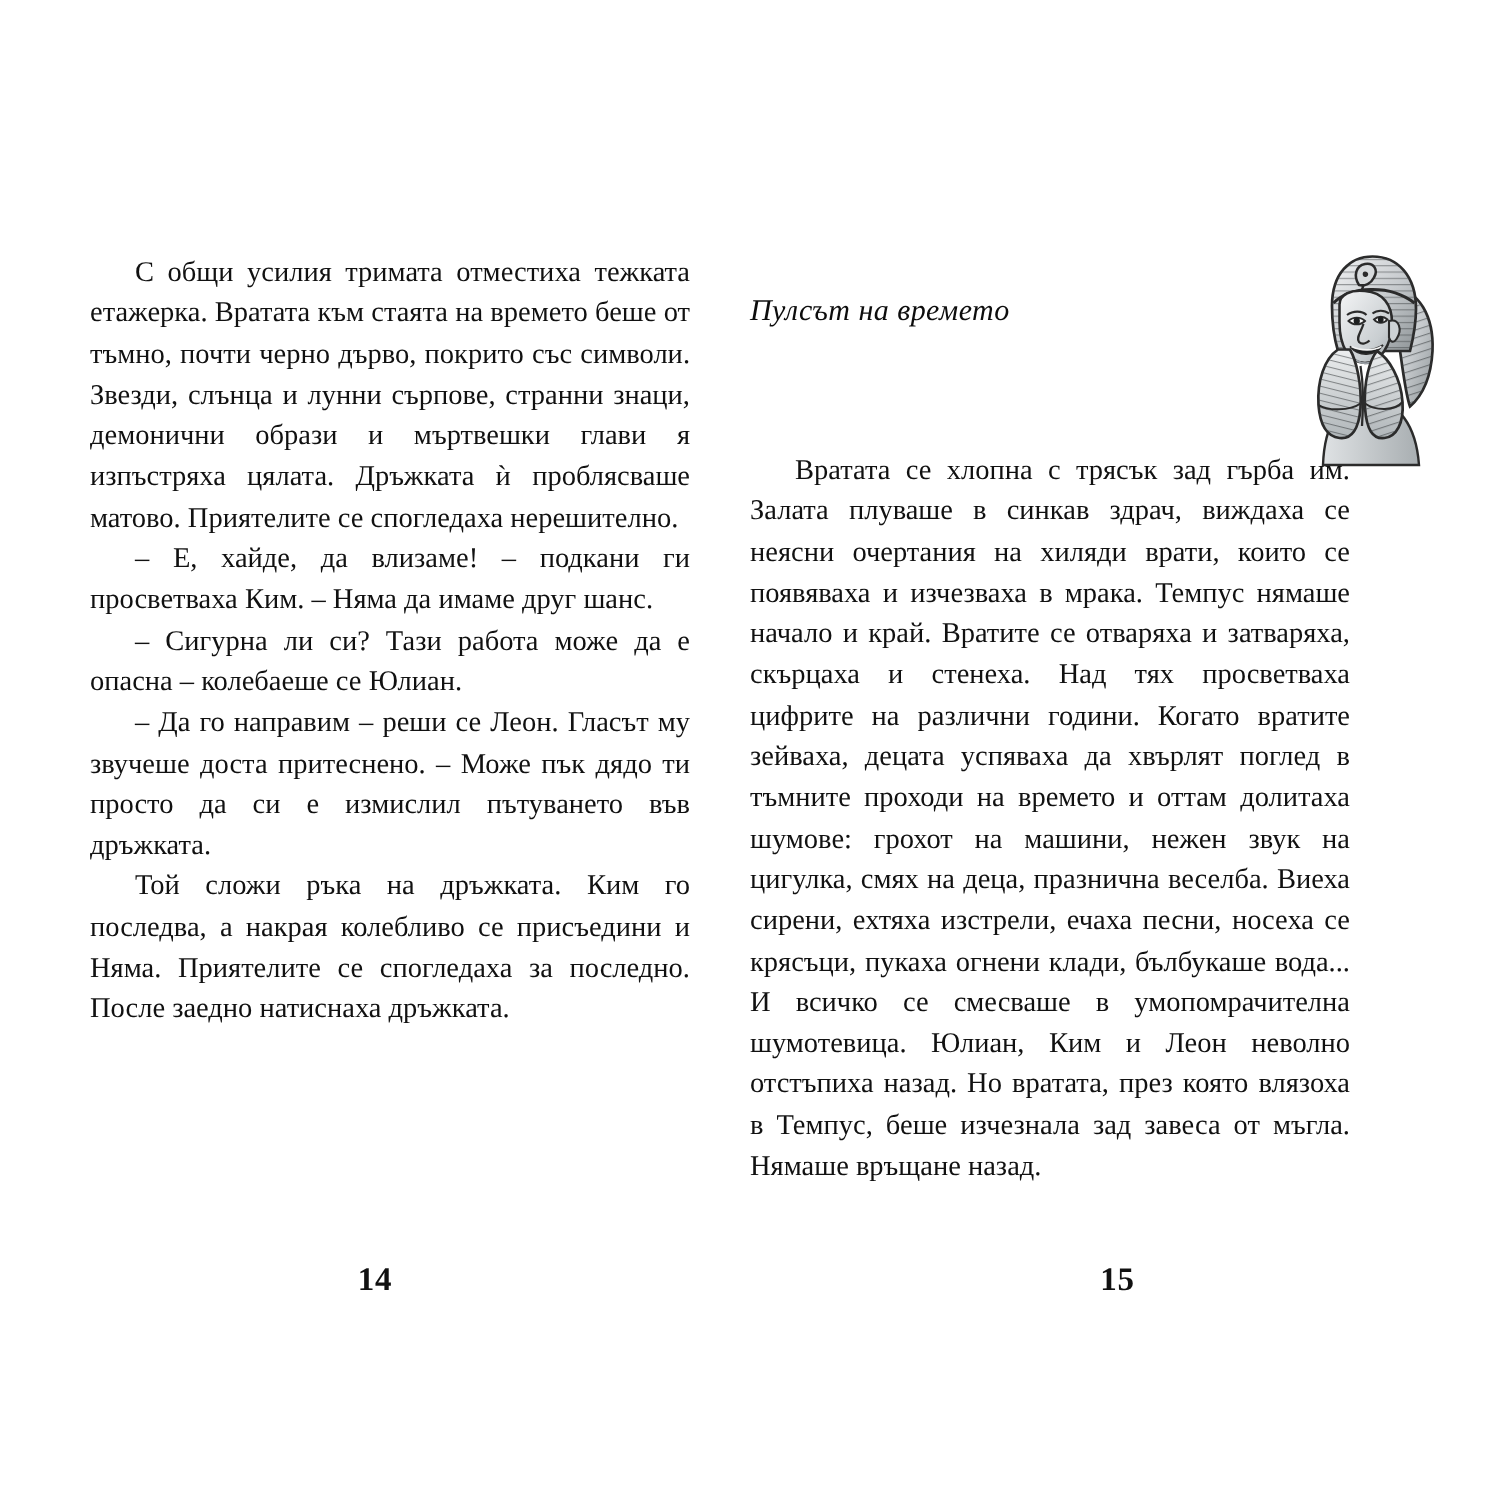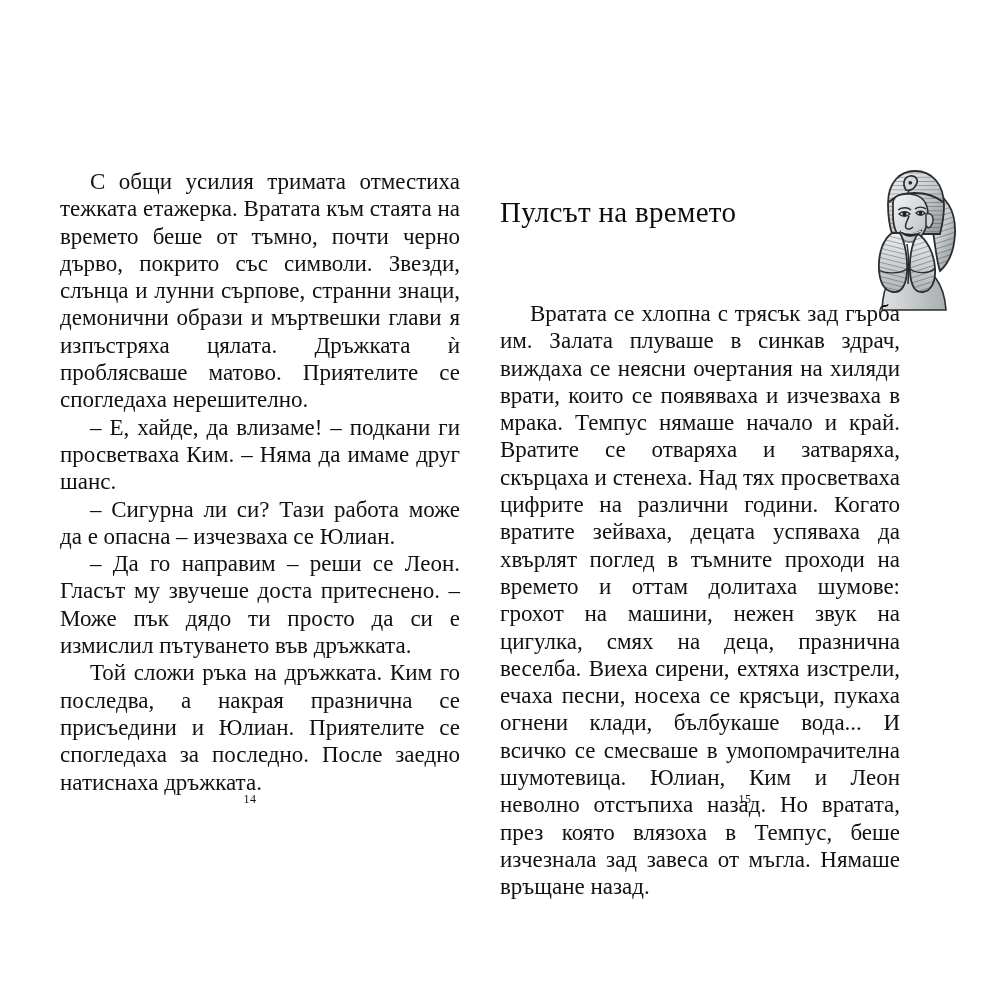--- a/index.html
+++ b/index.html
@@ -32,21 +32,21 @@
   }
 
   .page-left  { margin-left: 10px; }
   .page-right { margin-right: 10px; }
 
   
   .text-column {
     position: absolute;
     top: 168px;
     width: 400px;
-    font-size: 23px;
+    font-size: 19px;
     line-height: 27.3px;
     text-align: justify;
     text-justify: inter-word;
     color: #111111;
     -webkit-font-smoothing: antialiased;
   }
   .page-left .text-column  { left: 50px; }
   .page-right .text-column { left: 0px; top: 300px; font-family: Liberation Serif, serif; }
 
   .para {
@@ -55,64 +55,65 @@
     text-align: justify;
     hyphens: manual;
   }
 
   
   .chapter-heading {
     position: absolute;
     left: 0px;
     top: 196px;
     width: 300px;
-    font-size: 29px;
+    font-size: 20px;
+    font-style: italic;
     font-weight: 400;
     letter-spacing: 0.3px;
     color: #0d0d0d;
     white-space: nowrap;
   }
 
   
   .chapter-illustration {
     position: absolute;
     right: 18px;
     top: 160px;
     width: 120px;
     height: 152px;
   }
   .chapter-illustration svg { display: block; width: 100%; height: 100%; }
 
   
   .folio {
     position: absolute;
-    top: 792px;
+    top: 840px;
     width: 100%;
     text-align: center;
-    font-size: 12px;
-    font-weight: normal;
+    font-size: 22px;
+    font-weight: bold;
     color: #111111;
     letter-spacing: 0.5px;
   }
   .page-left  .folio { left: -5px; }
   .page-right .folio { left: 0px; }
 </style>
 </head>
 <body>
 
 <div class="book-spread">
 
   <div class="page page-left">
 
     <div class="text-column">
       <p class="para">С общи усилия тримата отместиха тежката етажерка. Вратата към стаята на времето беше от тъмно, почти черно дърво, покрито със символи. Звезди, слънца и лунни сърпове, странни знаци, демонични образи и мъртвешки глави я изпъстряха цялата. Дръжката ѝ проблясваше матово. Приятелите се спогледаха нерешително.</p>
       <p class="para">– Е, хайде, да влизаме! – подкани ги просветваха Ким. – Няма да имаме друг шанс.</p>
-      <p class="para">– Сигурна ли си? Тази работа може да е опасна – изчезваха се Юлиан.</p>
+      <p class="para">– Сигурна ли си? Тази работа може да е опасна – колебаеше се Юлиан.</p>
       <p class="para">– Да го направим – реши се Леон. Гласът му звучеше доста притеснено. – Може пък дядо ти просто да си е измислил пътуването във дръжката.</p>
-      <p class="para">Той сложи ръка на дръжката. Ким го последва, а накрая празнична се присъедини и Юлиан. Приятелите се спогледаха за последно. После заедно натиснаха дръжката.</p>
+      <p class="para">Той сложи ръка на дръжката. Ким го последва, а накрая колебливо се присъедини и Няма. Приятелите се спогледаха за последно. После заедно натиснаха дръжката.</p>
     </div>
 
     <div class="folio">14</div>
   </div>
 
   <div class="page page-right">
 
     <div class="chapter-heading">Пулсът на времето</div>
 
     <div class="chapter-illustration">

